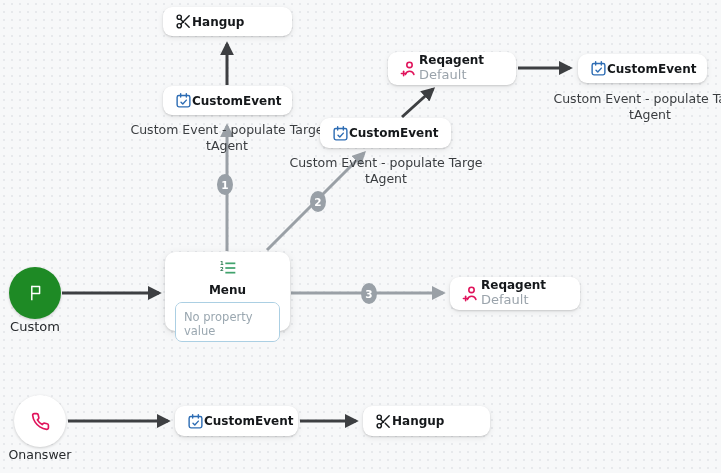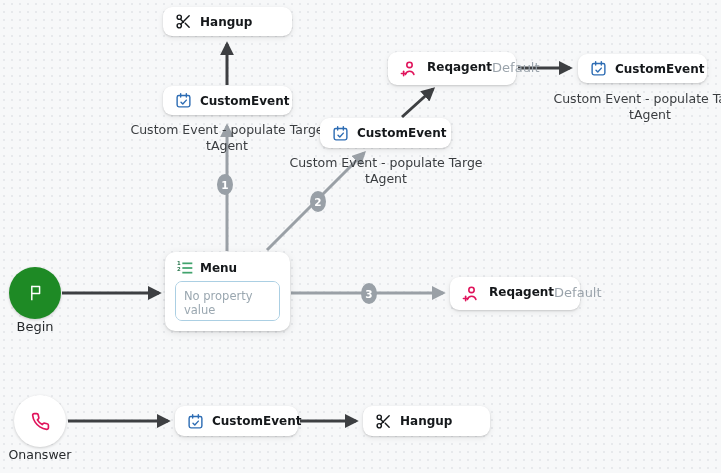--- a/index.html
+++ b/index.html
@@ -5,47 +5,47 @@
   html,body{margin:0;padding:0;}
   body{
     width:721px;height:473px;overflow:hidden;position:relative;
     font-family:"DejaVu Sans","Liberation Sans",sans-serif;
     background-color:#f7f8f9;
     background-image:radial-gradient(circle,#e7e9ec 1.3px,transparent 1.5px);
     background-size:8px 8px;
   }
   .edge-layer{position:absolute;left:0;top:0;pointer-events:none;}
   .node{
-    position:absolute;display:flex;align-items:center;gap:8px;
+    position:absolute;display:flex;align-items:center;gap:0;
     background:#fff;border-radius:9px;padding:0 12px;box-sizing:border-box;
     box-shadow:0 1px 2px rgba(0,0,0,.14),0 2px 6px rgba(0,0,0,.08);
   }
   .node-title{font-size:12px;font-weight:bold;color:#15181b;white-space:nowrap;}
   .node-sub{font-size:13px;color:#9aa3ab;line-height:1.1;}
-  .two-line{display:flex;flex-direction:row;justify-content:space-between;}
+  .two-line{display:flex;flex-direction:column;justify-content:space-between;}
   .two-line .node-title{line-height:1.15;}
   .caption{
     position:absolute;text-align:center;font-size:12.5px;color:#3a3d40;line-height:1.25;
   }
   .badge{
     position:absolute;width:16px;height:21px;border-radius:50%;
     background:#99a0a7;color:#fff;font-size:10.5px;font-weight:bold;
     display:flex;align-items:center;justify-content:center;
   }
   .circle{
     position:absolute;width:52px;height:52px;border-radius:50%;
     display:flex;align-items:center;justify-content:center;
     box-shadow:0 1px 3px rgba(0,0,0,.18);
   }
   .circle-label{position:absolute;text-align:center;font-size:13px;color:#26292c;}
   .menu-node{
     position:absolute;background:#fff;border-radius:10px;box-sizing:border-box;
     box-shadow:0 1px 2px rgba(0,0,0,.14),0 2px 8px rgba(0,0,0,.10);
   }
-  .menu-head{display:flex;align-items:center;gap:7px;padding:8px 12px 5px 12px;}
+  .menu-head{display:flex;align-items:center;gap:7px;padding:8px 12px 5px 12px;flex-direction:column;}
   .menu-input{
     display:block;width:105px;height:40px;margin:0 10px;box-sizing:border-box;
     border:1px solid #abcfe3;border-radius:7px;resize:none;outline:none;
     font-family:inherit;font-size:11.5px;color:#6d7980;padding:7px 8px;background:#fff;
   }
   .menu-input::placeholder{color:#9aa7b0;}
   .ico{flex:0 0 auto;display:block;}
 </style>
 </head>
 <body>
@@ -162,21 +162,21 @@
     <span class="node-sub">Default</span>
   </span>
 </div>
 
 <div class="circle" style="left:9px;top:267px;background:#1e8a25;">
   <svg width="22" height="22" viewBox="0 0 24 24" fill="none" stroke="#ffffff" stroke-width="1.6" stroke-linejoin="round">
     <line x1="8.5" y1="4" x2="8.5" y2="20"></line>
     <path d="M8.5 5 h8.5 v7.5 h-8.5"></path>
   </svg>
 </div>
-<div class="circle-label" style="left:0px;top:319px;width:70px;">Begin</div>
+<div class="circle-label" style="left:0px;top:319px;width:70px;">Custom</div>
 
 <div class="circle" style="left:14px;top:395px;background:#ffffff;">
   <svg width="19" height="19" viewBox="0 0 24 24" fill="none" stroke="#e0135b" stroke-width="2.1" stroke-linecap="round" stroke-linejoin="round">
     <path d="M22 16.92v3a2 2 0 0 1-2.18 2 19.79 19.79 0 0 1-8.63-3.07 19.5 19.5 0 0 1-6-6 19.79 19.79 0 0 1-3.07-8.67A2 2 0 0 1 4.11 2h3a2 2 0 0 1 2 1.72 12.84 12.84 0 0 0 .7 2.81 2 2 0 0 1-.45 2.11L8.09 9.91a16 16 0 0 0 6 6l1.27-1.27a2 2 0 0 1 2.11-.45 12.84 12.84 0 0 0 2.81.7A2 2 0 0 1 22 16.92z"></path>
   </svg>
 </div>
 <div class="circle-label" style="left:-10px;top:447px;width:100px;font-size:12.5px;">Onanswer</div>
 
 <div class="node" style="left:175px;top:406px;width:123px;height:30px;">
   <svg class="ico" width="17" height="17" viewBox="0 0 24 24" fill="none" stroke="#2e6db4" stroke-width="2" stroke-linecap="round" stroke-linejoin="round">

